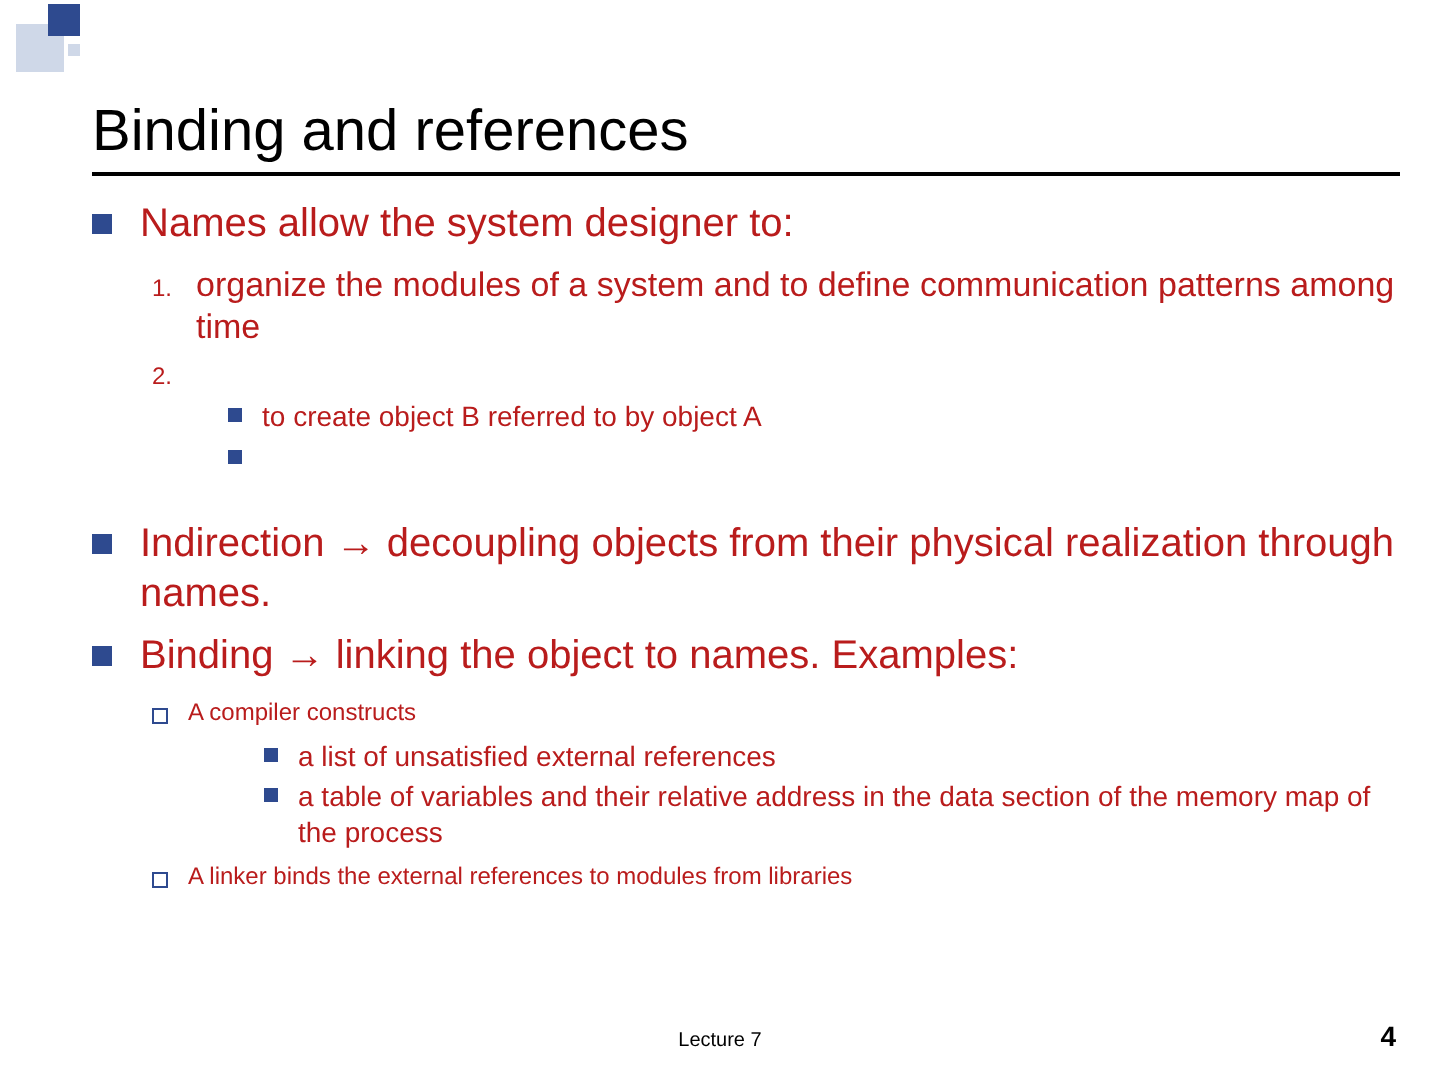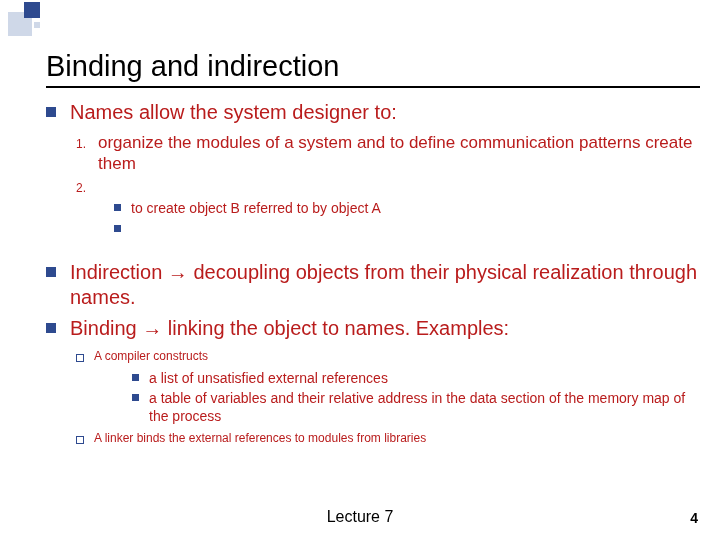--- a/index.html
+++ b/index.html
@@ -66,55 +66,55 @@
   .sub-text { font-size: 14px; line-height: 1.3; }
   .open-list { margin-left: 30px; margin-top: 8px; }
   .open-row { display: flex; align-items: flex-start; margin-bottom: 4px; }
   .open-text { font-size: 12px; line-height: 1.25; }
   .sub-list-2 { margin-left: 56px; margin-top: 5px; margin-bottom: 6px; }
   .footer-center {
     position: absolute;
     bottom: 14px;
     left: 0; right: 0;
     text-align: center;
-    font-size: 16px;
+    font-size: 10px;
   }
   .footer-num {
     position: absolute;
     bottom: 14px;
     right: 22px;
     font-size: 14px;
     font-weight: bold;
   }
   .gap-top { margin-top: 28px; }
   .gap-top-sm { margin-top: 6px; }
 </style>
 </head>
 <body>
 
 <div class="deco">
   <div class="sq2"></div>
   <div class="sq1"></div>
   <div class="sq3"></div>
 </div>
 
-<div class="title">Binding and indirection</div>
+<div class="title">Binding and references</div>
 <div class="rule"></div>
 
 <div class="content">
 
   <div class="bullet-row">
     <div class="sq-bullet"></div>
     <div class="lvl1-text">Names allow the system designer to:</div>
   </div>
 
   <div class="num-list">
     <div class="num-row">
       <div class="num-label">1.</div>
-      <div class="num-text">organize the modules of a system and to define communication patterns create them</div>
+      <div class="num-text">organize the modules of a system and to define communication patterns among time</div>
     </div>
     <div class="num-row">
       <div class="num-label">2.</div>
     </div>
   </div>
 
   <div class="sub-list">
     <div class="sub-row">
       <div class="sq-bullet-sm"></div>
       <div class="sub-text">to create object B referred to by object A</div>

